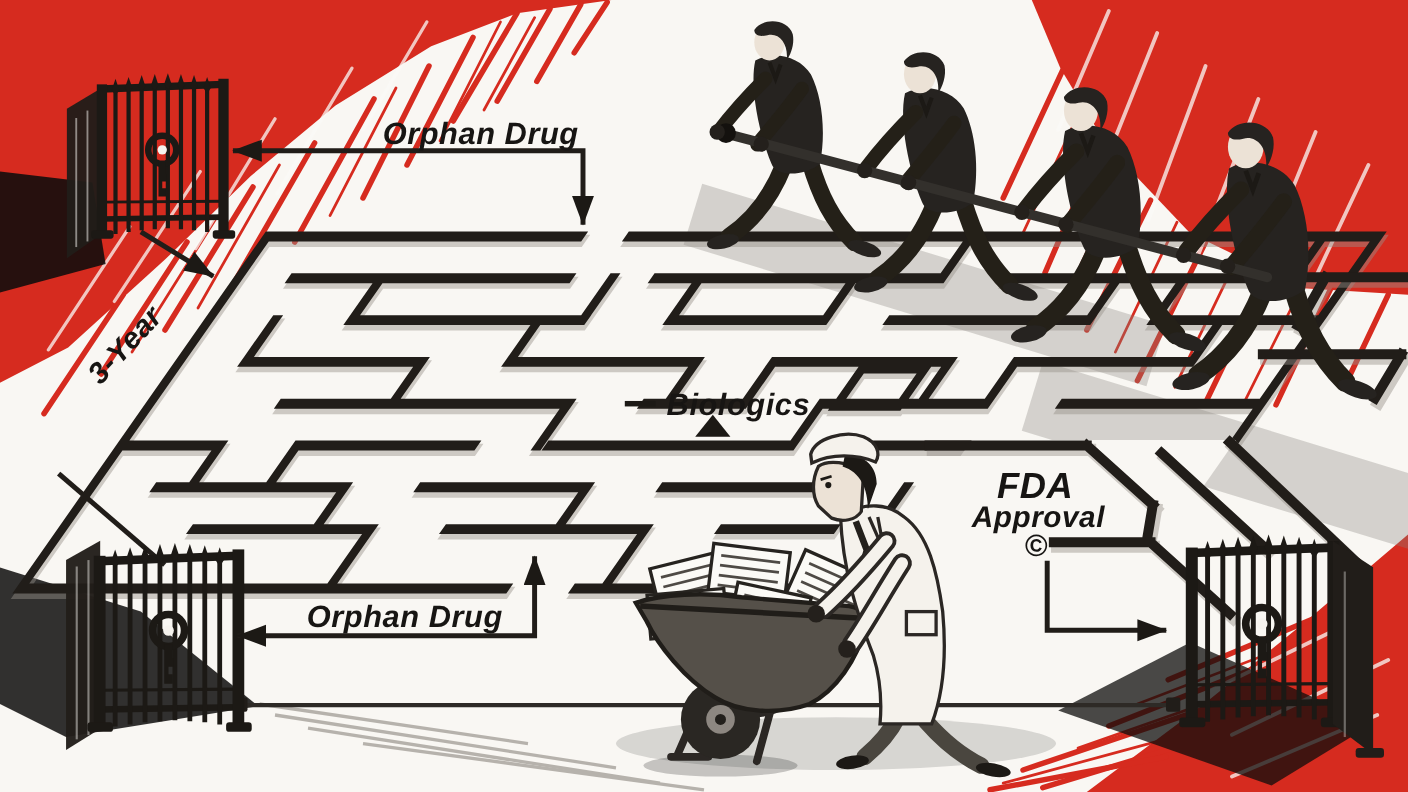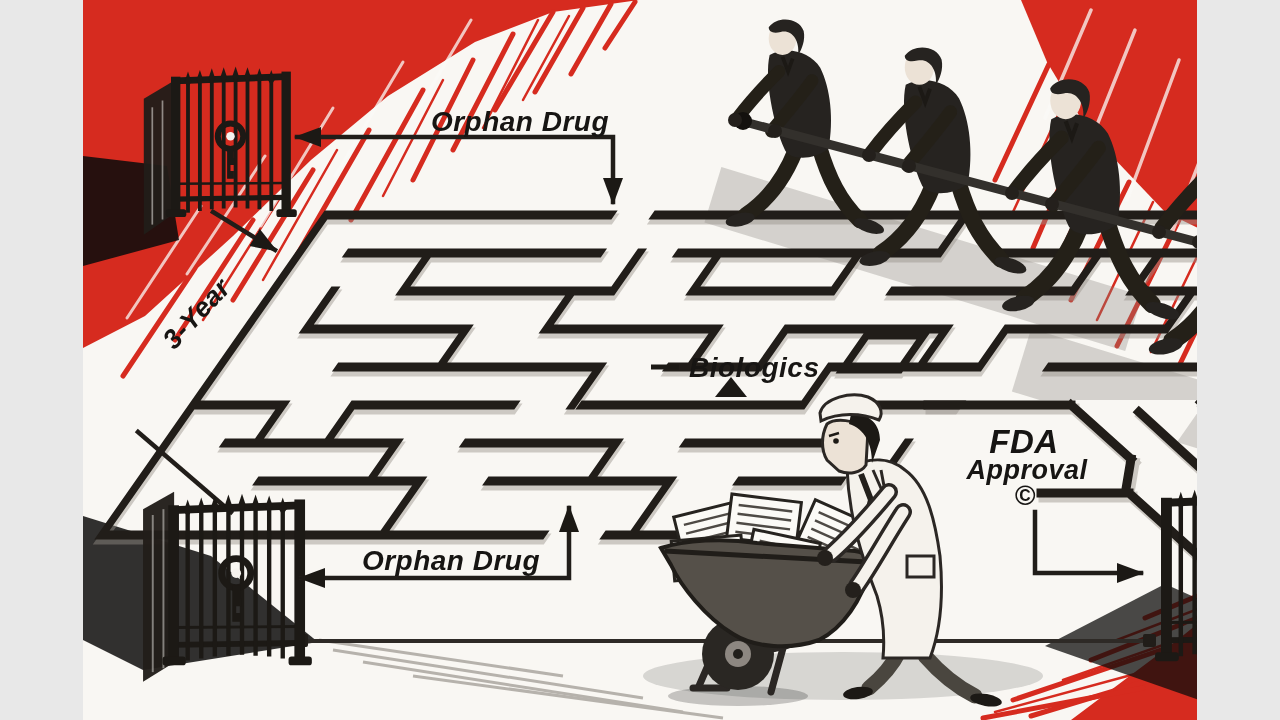--- a/index.html
+++ b/index.html
@@ -1,16 +1,16 @@
 <!DOCTYPE html>
 <html style="--red: #d62b1f; --red_light: #e8564a; --ink: #211d19; --paper: #f9f7f3; --suit: #262320; --coat: #f5f2ec;"><head>
 <meta charset="utf-8">
 <style>
   html,body{margin:0;padding:0;background:#e8e8e8;}
-  .stage{position:relative;width:1114px;height:720px;margin:0 auto;overflow:hidden;
+  .stage{position:relative;width:1280px;height:720px;margin:0 auto;overflow:hidden;
          background:var(--paper,#f9f7f3);font-family:"Liberation Sans",sans-serif;}
   svg{display:block}
   
   .wall{fill:none;stroke:var(--ink,#25211d);stroke-width:9;stroke-linecap:square;}
   .wall-soft{fill:none;stroke:#97908a;stroke-width:11;stroke-linecap:square;opacity:.45;}
   .thin{fill:none;stroke:var(--ink,#25211d);stroke-width:4.5;stroke-linecap:square;}
   .ground{fill:none;stroke:#2e2a26;stroke-width:4;}
   .red{fill:var(--red,#d62b1f);}
   .redline{stroke:var(--red,#d62b1f);fill:none;stroke-linecap:round;}
   .whiteline{stroke:#fbfaf7;fill:none;stroke-linecap:round;opacity:.75;}

